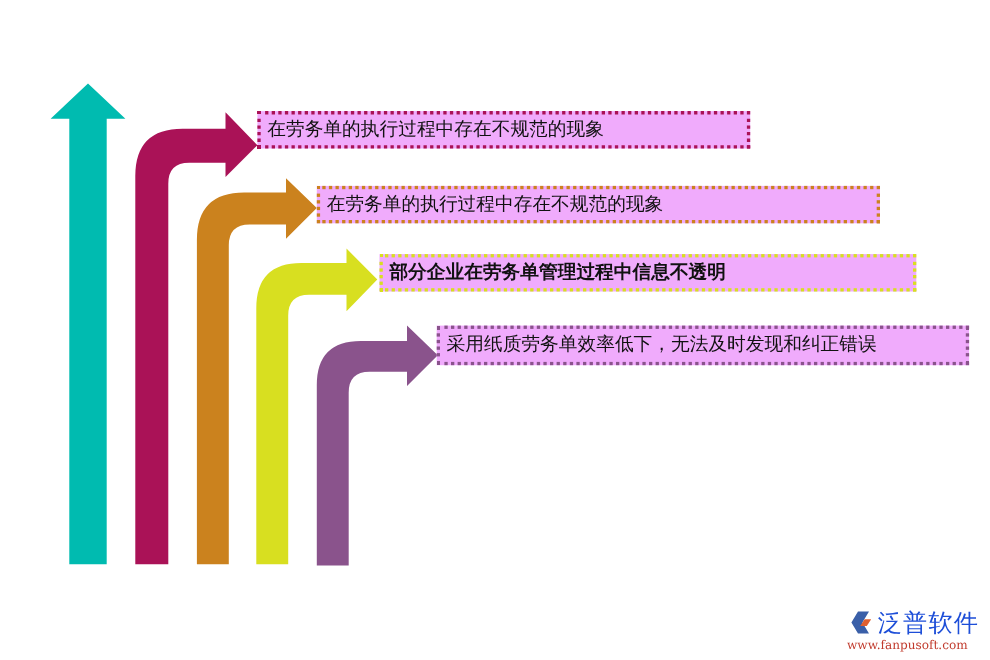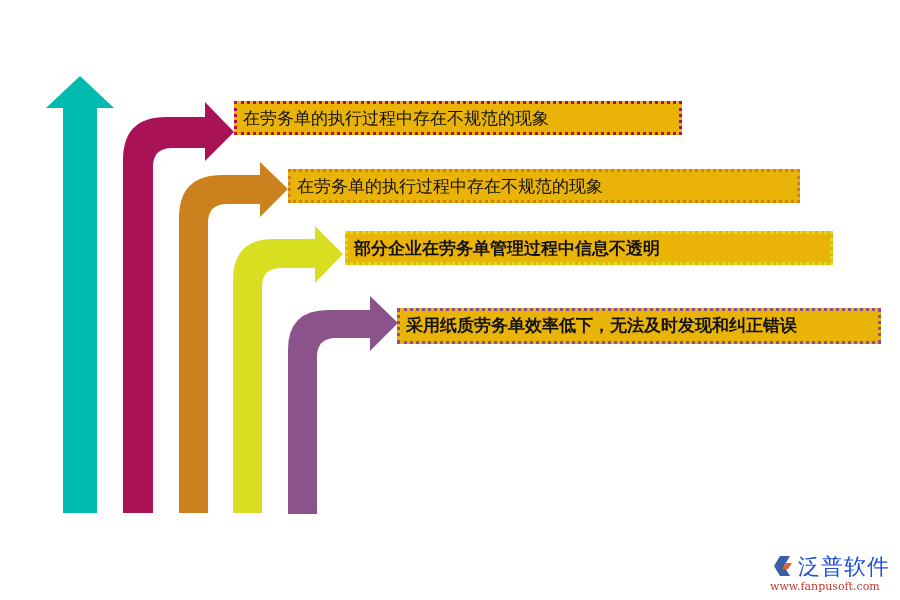--- a/index.html
+++ b/index.html
@@ -3,21 +3,21 @@
   <meta charset="utf-8">
   <style>
     html, body { margin: 0; padding: 0; background: #ffffff; }
     body { width: 900px; height: 600px; position: relative; overflow: hidden;
       font-family: "DejaVu Sans", "Liberation Sans", sans-serif; }
     .diagram { position: absolute; left: 0; top: 0; width: 900px; height: 600px; }
     .label-box {
       position: absolute; box-sizing: border-box;
       border-width: 3px; border-style: dotted;
       font-size: 17px; color: #111111; line-height: 28px;
-      padding: 0 6px; white-space: nowrap; background: #eab308;
+      padding: 0 6px; white-space: nowrap; background: #f0abfc;
     }
     .logo { position: absolute; left: 770px; top: 552px; width: 125px; height: 45px; }
     .logo-name { position: absolute; left: 28px; top: 0; font-size: 22px; color: #1d4ed8; letter-spacing: 1px; }
     .logo-url { position: absolute; left: 0; top: 28px; font-size: 11px; color: #c0392b;
       font-family: "DejaVu Serif", "Liberation Serif", serif; }
   </style>
 </head>
 <body>
 
 <svg class="diagram" width="900" height="600" viewBox="0 0 900 600" xmlns="http://www.w3.org/2000/svg">
@@ -38,21 +38,21 @@
 </div>
 
 <div class="label-box" style="left:288px; top:169px; width:512px; height:34px; border-color:#CB821E;">
   <span>在劳务单的执行过程中存在不规范的现象</span>
 </div>
 
 <div class="label-box" style="left:345px; top:231px; width:488px; height:34px; border-color:#D8DF20;font-weight:bold;">
   <span>部分企业在劳务单管理过程中信息不透明</span>
 </div>
 
-<div class="label-box" style="left:397px; top:308px; width:484px; height:36px; border-color:#8A538C;font-weight:bold;">
+<div class="label-box" style="left:397px; top:296px; width:484px; height:36px; border-color:#8A538C;">
   <span>采用纸质劳务单效率低下，无法及时发现和纠正错误</span>
 </div>
 
 <div class="logo">
   <svg width="26" height="26" viewBox="0 0 26 26" style="position:absolute; left:0; top:1px;">
     <path d="M4 13 L10 3 L20 3 L14 13 L20 23 L10 23 Z" fill="#3a5fa8"></path>
     <path d="M12 16 L18 16 L22 10 L16 10 Z" fill="#e06030"></path>
   </svg>
   <span class="logo-name">泛普软件</span>
   <span class="logo-url">www.fanpusoft.com</span>

